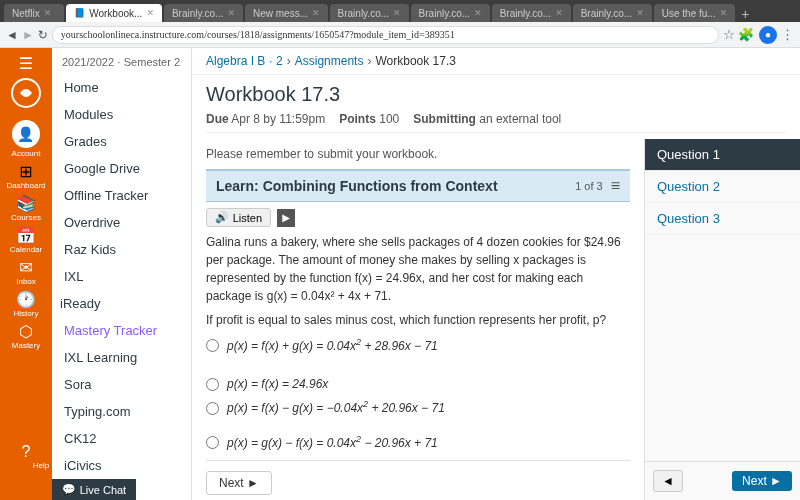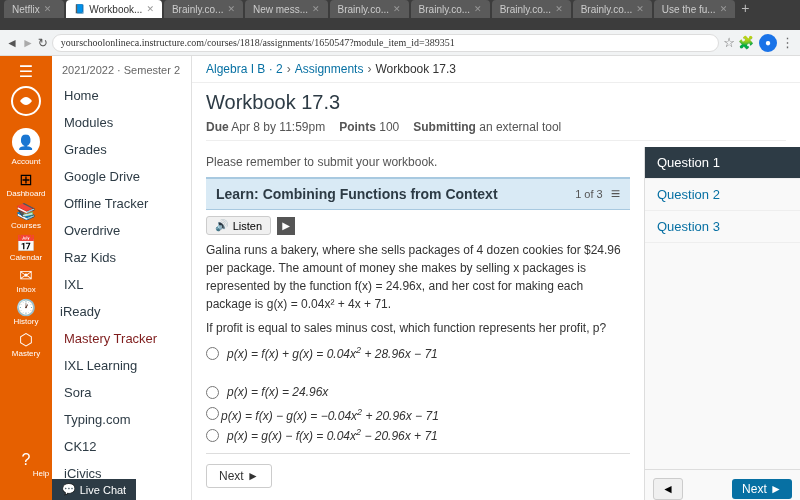--- a/index.html
+++ b/index.html
@@ -7,21 +7,21 @@
 
     
     .app-layout { display: flex; height: 442px; }
     .nav-item { padding: 7px 12px; font-size: 13px; color: #2d3b45; cursor: pointer; display: block; text-decoration: none; }
 
     sup { font-size: 9px; vertical-align: super; }
   </style>
 </head>
 <body>
 
-<div style="background:#3c3c3c; height:30px; display:flex; padding:0 4px; gap:2px;">
+<div style="background:#3c3c3c; height:22px; display:flex; align-items:flex-end; padding:0 4px; gap:2px;">
   <div style="background:#5a5a5a; color:#ccc; font-size:10px; padding:2px 8px; border-radius:4px 4px 0 0; height:18px; display:flex; align-items:center; gap:4px; min-width:60px;">
     <span>Netflix</span>
     <span style="font-size:9px; color:#999;">✕</span>
   </div>
   <div style="background:#fff; color:#333; font-size:10px; padding:2px 8px; border-radius:4px 4px 0 0; height:18px; display:flex; align-items:center; gap:4px; min-width:70px;">
     <span style="font-size:9px;">📘</span>
     <span>Workbook...</span>
     <span style="font-size:9px; color:#999;">✕</span>
   </div>
   <div style="background:#5a5a5a; color:#ccc; font-size:10px; padding:2px 8px; border-radius:4px 4px 0 0; height:18px; display:flex; align-items:center; gap:4px; min-width:65px;">
@@ -128,21 +128,21 @@
     <div style="font-size:11px;color:#666;padding:6px 10px;">2021/2022 · Semester 2</div>
     <a class="nav-item" style="padding:6px 12px;font-size:13px;color:#2d3b45;cursor:pointer;display:block;text-decoration:none;">Home</a>
     <a class="nav-item" style="padding:6px 12px;font-size:13px;color:#2d3b45;cursor:pointer;display:block;text-decoration:none;">Modules</a>
     <a class="nav-item" style="padding:6px 12px;font-size:13px;color:#2d3b45;cursor:pointer;display:block;text-decoration:none;">Grades</a>
     <a class="nav-item" style="padding:6px 12px;font-size:13px;color:#2d3b45;cursor:pointer;display:block;text-decoration:none;">Google Drive</a>
     <a class="nav-item" style="padding:6px 12px;font-size:13px;color:#2d3b45;cursor:pointer;display:block;text-decoration:none;">Offline Tracker</a>
     <a class="nav-item" style="padding:6px 12px;font-size:13px;color:#2d3b45;cursor:pointer;display:block;text-decoration:none;">Overdrive</a>
     <a class="nav-item" style="padding:6px 12px;font-size:13px;color:#2d3b45;cursor:pointer;display:block;text-decoration:none;">Raz Kids</a>
     <a class="nav-item" style="padding:6px 12px;font-size:13px;color:#2d3b45;cursor:pointer;display:block;text-decoration:none;">IXL</a>
     <a class="nav-item" style="padding:6px 8px;font-size:13px;color:#2d3b45;cursor:pointer;display:block;text-decoration:none;">iReady</a>
-    <a class="nav-item" style="padding:6px 12px;font-size:13px;color:#7f1d1d;cursor:pointer;display:block;text-decoration:none;">Mastery Tracker</a>
+    <a class="nav-item" style="padding:6px 12px;font-size:13px;color:#8b5cf6;cursor:pointer;display:block;text-decoration:none;">Mastery Tracker</a>
     <a class="nav-item" style="padding:6px 12px;font-size:13px;color:#2d3b45;cursor:pointer;display:block;text-decoration:none;">IXL Learning</a>
     <a class="nav-item" style="padding:6px 12px;font-size:13px;color:#2d3b45;cursor:pointer;display:block;text-decoration:none;">Sora</a>
     <a class="nav-item" style="padding:6px 12px;font-size:13px;color:#2d3b45;cursor:pointer;display:block;text-decoration:none;">Typing.com</a>
     <a class="nav-item" style="padding:6px 12px;font-size:13px;color:#2d3b45;cursor:pointer;display:block;text-decoration:none;">CK12</a>
     <a class="nav-item" style="padding:6px 12px;font-size:13px;color:#2d3b45;cursor:pointer;display:block;text-decoration:none;">iCivics</a>
     <a class="nav-item" style="padding:6px 12px;font-size:13px;color:#2d3b45;cursor:pointer;display:block;text-decoration:none;">Code.org</a>
 
   </div>
 
   <div style="flex:1;display:flex;flex-direction:column;overflow:hidden;">
@@ -190,21 +190,21 @@
         <p style="font-size:12px;color:#333;margin-bottom:10px;">If profit is equal to sales minus cost, which function represents her profit, p?</p>
 
         <div style="display:flex;align-items:center;gap:8px;margin-bottom:24px;">
           <input type="radio" name="answer" style="">
           <label style="font-size:12px;color:#333;font-style:italic;">p(x) = f(x) + g(x) = 0.04x<sup>2</sup> + 28.96x − 71</label>
         </div>
         <div style="display:flex;align-items:center;gap:8px;margin-bottom:8px;">
           <input type="radio" name="answer" style="">
           <label style="font-size:12px;color:#333;font-style:italic;">p(x) = f(x) = 24.96x</label>
         </div>
-        <div style="display:flex;align-items:flex-start;gap:2px;margin-bottom:4px;">
+        <div style="display:flex;align-items:flex-end;gap:8px;margin-bottom:19px;">
           <input type="radio" name="answer" style="">
           <label style="font-size:12px;color:#333;font-style:italic;">p(x) = f(x) − g(x) = −0.04x<sup>2</sup> + 20.96x − 71</label>
         </div>
         <div style="display:flex;align-items:center;gap:8px;margin-bottom:8px;">
           <input type="radio" name="answer" style="">
           <label style="font-size:12px;color:#333;font-style:italic;">p(x) = g(x) − f(x) = 0.04x<sup>2</sup> − 20.96x + 71</label>
         </div>
 
         <div style="display:flex;justify-content:space-between;padding:10px 0 6px;border-top:1px solid #ddd;margin-top:10px;">
           <button style="background:#fff;border:1px solid #ccc;padding:4px 12px;cursor:pointer;font-size:12px;border-radius:3px;color:#333;">Next ►</button>

